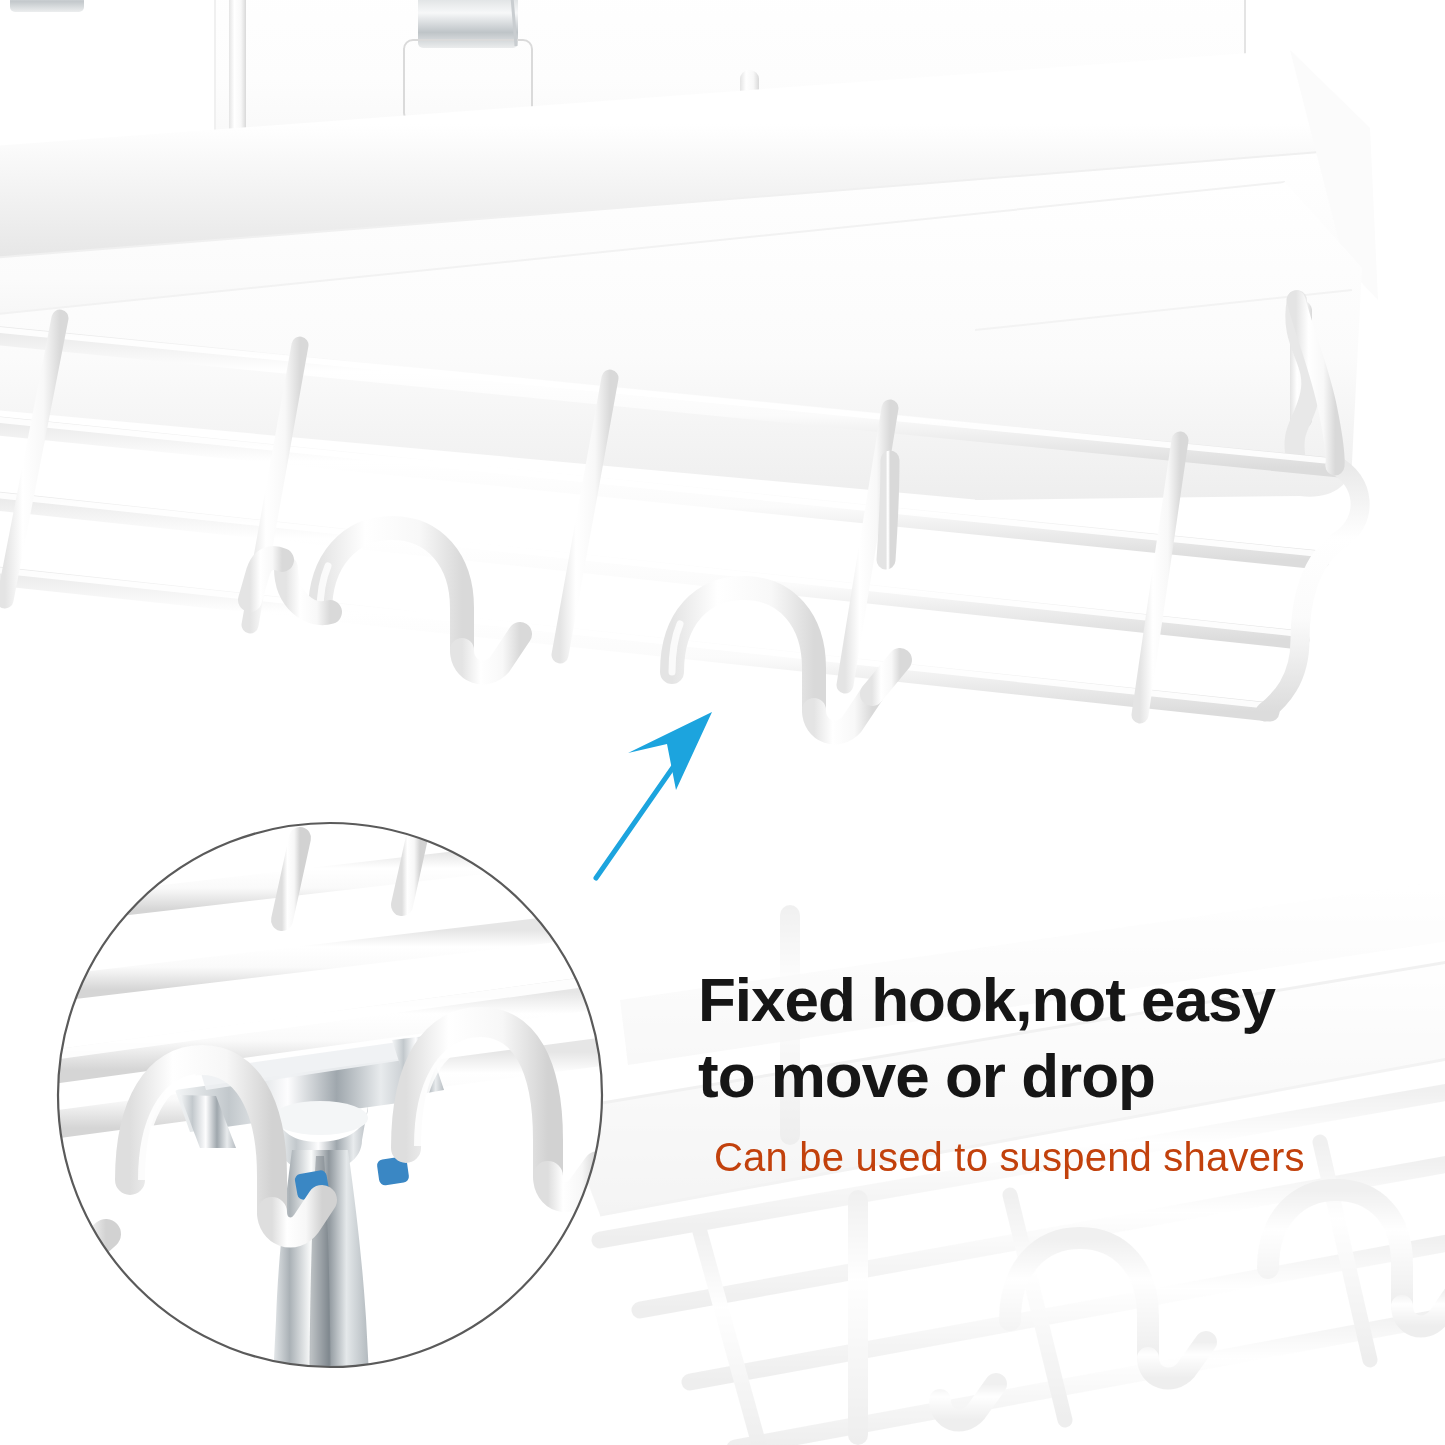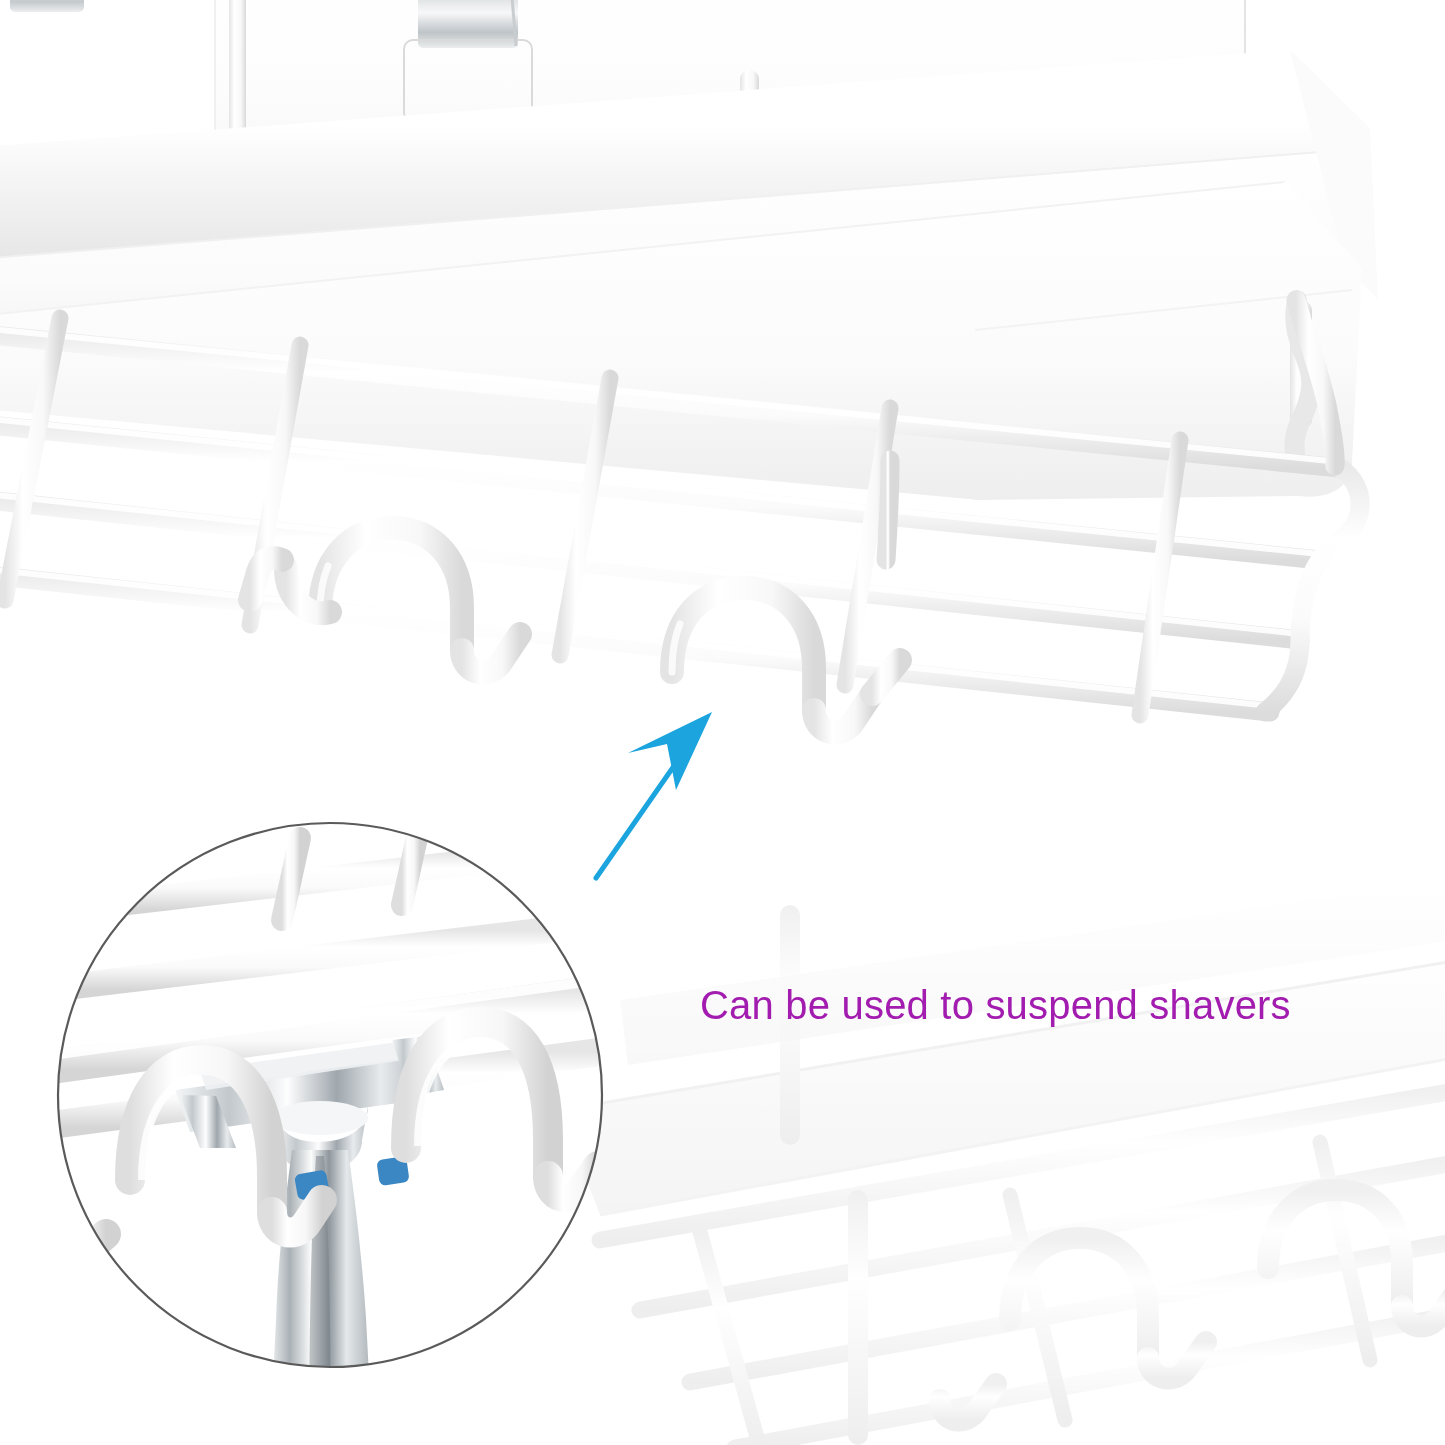--- a/index.html
+++ b/index.html
@@ -21,22 +21,22 @@
     color:#161616;
     margin:0;
     white-space:pre-line;
   }
   .subline{
     font-family:"Liberation Sans", sans-serif;
     font-weight:300;
     font-size:40px;
     line-height:54px;
     letter-spacing:0.2px;
-    color:#a21caf;
-    margin:16px 0 0 2px;
+    color:#c2410c;
+    margin:16px 0 0 16px;
     white-space:nowrap;
   }
 </style>
 </head>
 <body>
 
 <div class="stage">
 
   <svg class="layer" viewBox="0 0 1445 1445" xmlns="http://www.w3.org/2000/svg">
     <defs>
@@ -319,16 +319,18 @@
   </svg>
 
   <svg class="layer" viewBox="0 0 1445 1445" xmlns="http://www.w3.org/2000/svg">
 
     <path d="M596 878 L676 763" stroke="#1CA4DE" stroke-width="5" fill="none" stroke-linecap="round"></path>
 
     <polygon points="712,712 676,790 667,744 628,753" fill="#1CA4DE"></polygon>
   </svg>
 
   <div class="txtblock">
+    <div class="headline">Fixed hook,not easy
+to move or drop</div>
     <div class="subline">Can be used to suspend shavers</div>
   </div>
 
 </div>
 
 </body></html>

